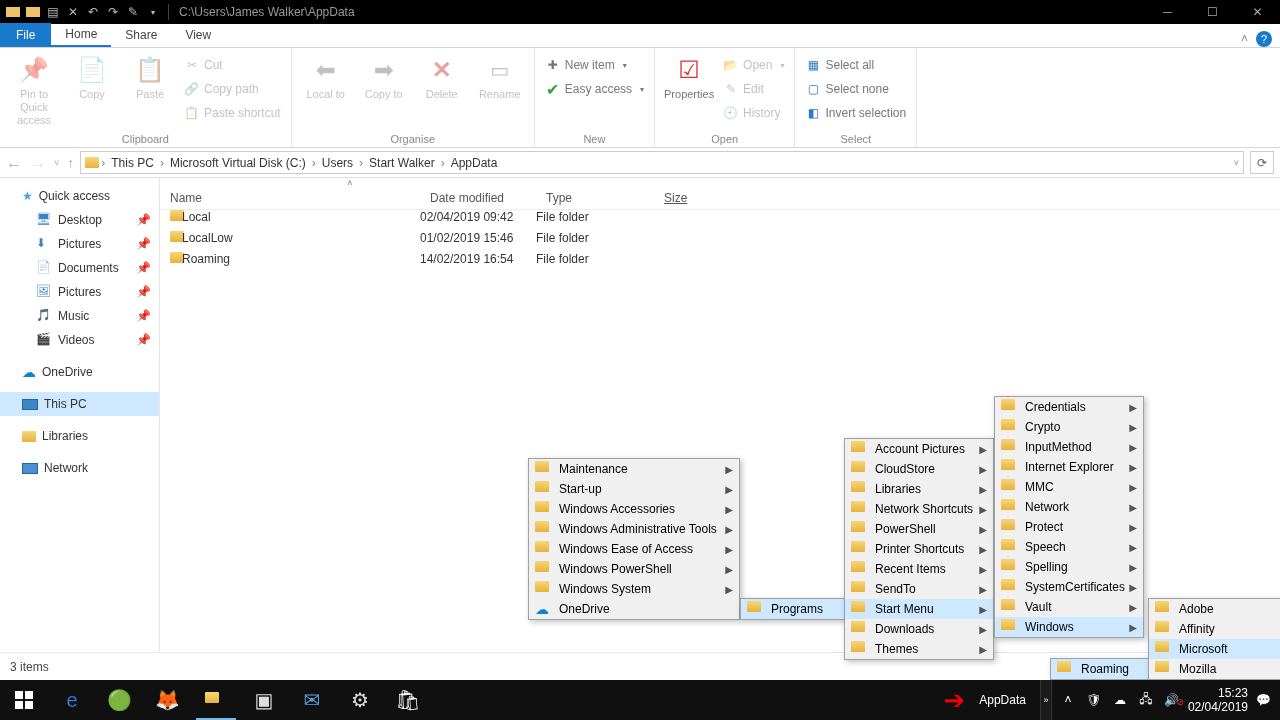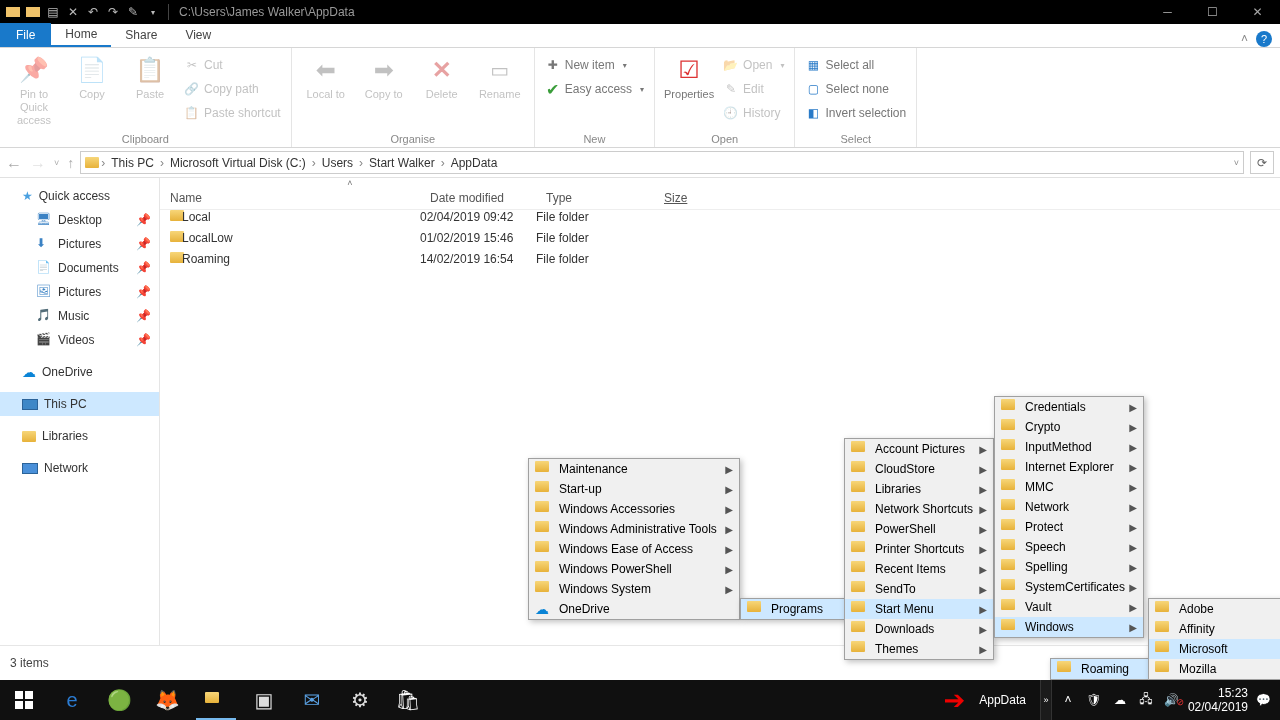--- a/index.html
+++ b/index.html
@@ -60,21 +60,21 @@
 .content { flex:1; position:relative; }
 .cols-header { height:24px; display:flex; align-items:center; border-bottom:1px solid #eee; color:#555; }
 .cols-header > div { padding-left:10px; }
 .col-name { width:260px; } .col-date { width:116px; } .col-type { width:118px; } .col-size { width:80px;text-decoration:underline; }
 .sort-arrow { text-align:center; color:#777; font-size:9px; }
 .row { display:flex; align-items:flex-start; height:21px; color:#333; }
 .row .fic { width:16px; padding-left:10px; }
 .row .nm { width:234px; padding-left:6px; }
 
 
-.status { position:absolute; bottom:40px; left:0; right:0; height:35px; background:#fff; border-top:1px solid #e6e6e6; display:flex; align-items:center; padding:4px 10px; color:#444; }
+.status { position:absolute; bottom:40px; left:0; right:0; height:28px; background:#fff; border-top:1px solid #e6e6e6; display:flex; align-items:center; padding:4px 10px; color:#444; }
 .status .view-btns { margin-left:auto; display:flex; gap:4px; color:#888; }
 
 
 .popup { position:absolute; background:#f0f0f0; border:1px solid #a0a0a0; box-shadow:2px 2px 6px rgba(0,0,0,.25); min-width:150px; }
 .popup .mi { display:flex; align-items:center; height:20px; padding:0 6px; gap:8px; position:relative; }
 .popup .mi.hover { background:#cde8ff; }
 .popup .mi .arr { position:absolute; right:6px; color:#555; font-size:10px; }
 .popup .mic { width:16px; height:16px; }
 
 

